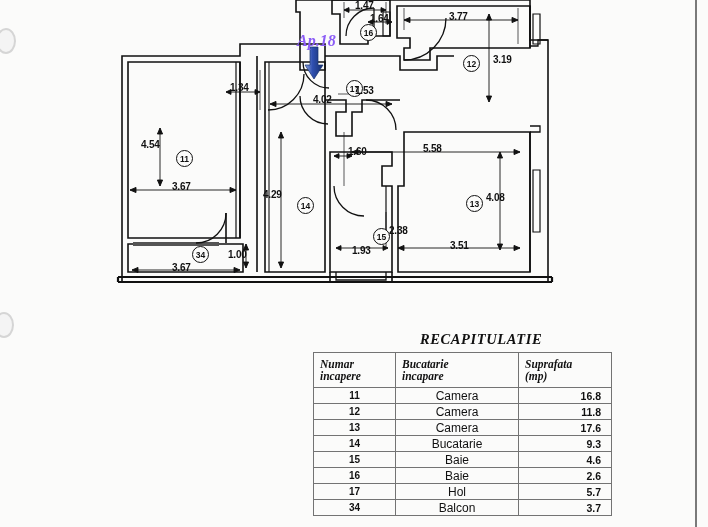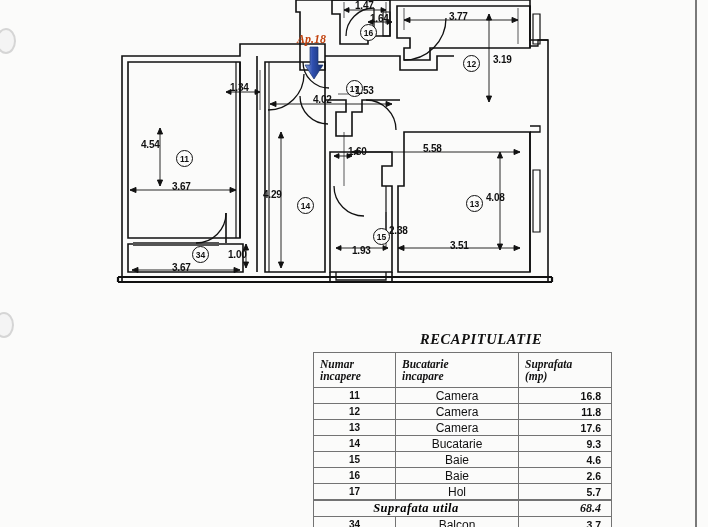--- a/index.html
+++ b/index.html
@@ -19,21 +19,21 @@
   #plan{position:absolute;left:0;top:0;width:708px;height:320px;}
   #plan svg{display:block;}
 
   .dimtxt{position:absolute;font-family:"Liberation Sans",sans-serif;
     font-size:10px;font-weight:700;color:#111;white-space:nowrap;letter-spacing:-.2px;}
   .roomnum{position:absolute;width:15px;height:15px;border-radius:50%;
     border:1.3px solid #111;color:#111;font-size:8.5px;font-weight:700;
     display:flex;align-items:center;justify-content:center;background:#fbfbfa;}
 
   .aplabel{position:absolute;font-family:"Liberation Serif",serif;
-    font-style:italic;font-weight:700;font-size:12px;color:#c2410c;}
+    font-style:italic;font-weight:700;font-size:16px;color:#8b5cf6;}
 
   
   #recap-title{position:absolute;left:420px;top:331px;
     font-family:"Liberation Serif",serif;font-style:italic;font-weight:700;
     font-size:14.5px;letter-spacing:.6px;color:#111;}
   #recap{position:absolute;left:313px;top:352px;width:298px;
     border-collapse:collapse;table-layout:fixed;background:transparent;}
   #recap col.c1{width:82px;} #recap col.c2{width:123px;} #recap col.c3{width:93px;}
   #recap td{border:1px solid #737373;padding:0;height:15px;vertical-align:middle;}
   #recap .hd{font-family:"Liberation Serif",serif;font-style:italic;font-weight:700;
@@ -278,24 +278,20 @@
         <td class="num">16</td>
         <td class="den">Baie</td>
         <td class="sup">2.6</td>
       </tr>
       <tr>
         <td class="num">17</td>
         <td class="den">Hol</td>
         <td class="sup">5.7</td>
       </tr>
 
-      <tr class="total">
-        <td class="lbl" colspan="2">Suprafata  utila</td>
-        <td class="sup">68.4</td>
-      </tr>
 
       <tr>
         <td class="num">34</td>
         <td class="den">Balcon</td>
         <td class="sup">3.7</td>
       </tr>
 
     </tbody>
   </table>
 

